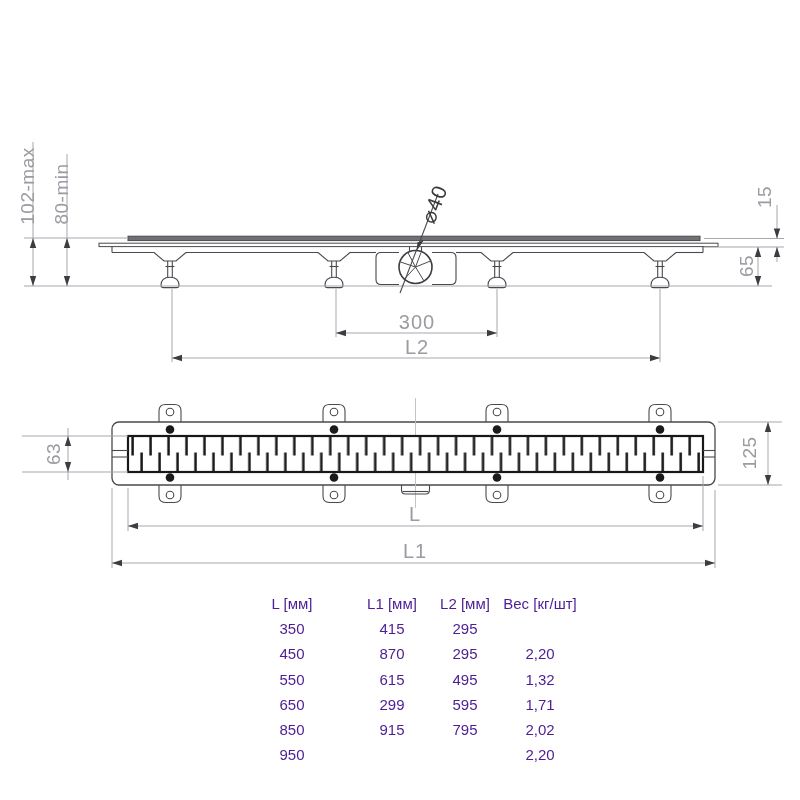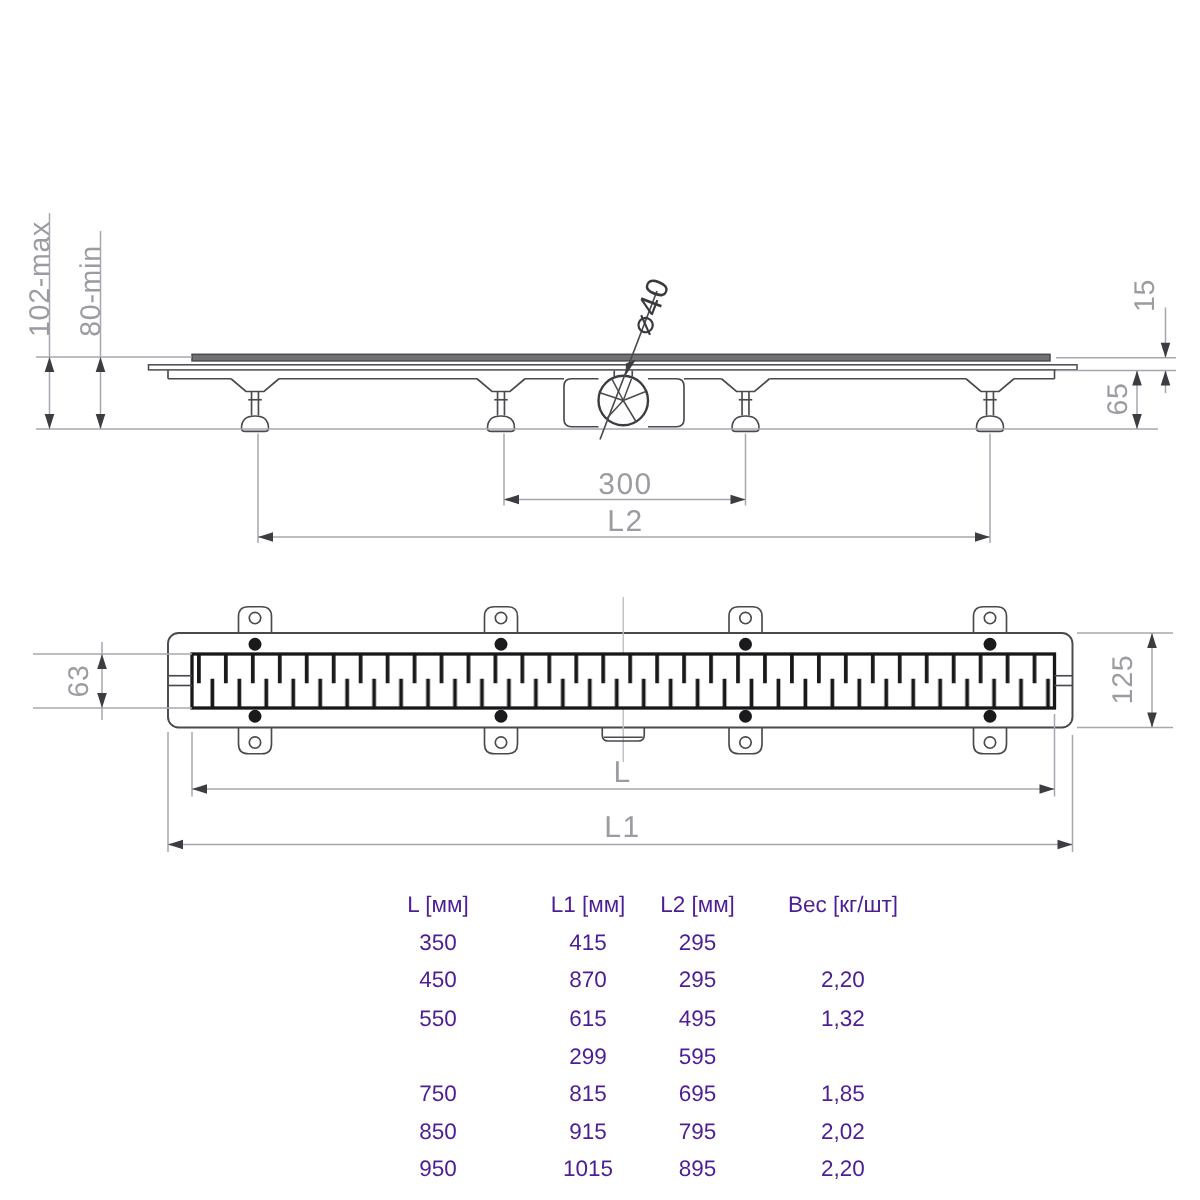--- a/index.html
+++ b/index.html
@@ -12,21 +12,21 @@
   .arr{fill:#3d3d41;stroke:none;}
   .dimtxt{fill:#9b9ba2;font-size:19px;letter-spacing:.5px;}
   .dimtxt2{fill:#9b9ba2;font-size:20px;letter-spacing:1px;}
   .dark{fill:#39393d;}
   .hole{fill:#ffffff;stroke:#4a4a4e;stroke-width:1.1;}
   .dot{fill:#1a1a1c;stroke:none;}
   #size-table{position:absolute;left:230px;top:591px;width:400px;color:#4c1d95;
               font-size:15px;}
   .trow{position:relative;height:25.2px;line-height:25.2px;}
   .tcell{position:absolute;width:120px;text-align:center;top:0;}
-  .c0{left:2px;}.c1{left:102px;}.c2{left:175px;}.c3{left:272px;}
+  .c0{left:2px;}.c1{left:102px;}.c2{left:175px;}.c3{left:250px;}
 </style>
 </head>
 <body>
 
 <div id="stage">
 
 <svg width="800" height="800" viewBox="0 0 800 800">
 
   <defs>
 
@@ -232,36 +232,30 @@
     <div class="tcell c2">295</div>
     <div class="tcell c3">2,20</div>
   </div>
   <div class="trow">
     <div class="tcell c0">550</div>
     <div class="tcell c1">615</div>
     <div class="tcell c2">495</div>
     <div class="tcell c3">1,32</div>
   </div>
   <div class="trow">
+    <div class="tcell c0">650</div>
     <div class="tcell c1">299</div>
     <div class="tcell c2">595</div>
-  </div>
-  <div class="trow">
-    <div class="tcell c0">750</div>
-    <div class="tcell c1">815</div>
-    <div class="tcell c2">695</div>
-    <div class="tcell c3">1,85</div>
+    <div class="tcell c3">1,71</div>
   </div>
   <div class="trow">
     <div class="tcell c0">850</div>
     <div class="tcell c1">915</div>
     <div class="tcell c2">795</div>
     <div class="tcell c3">2,02</div>
   </div>
   <div class="trow">
     <div class="tcell c0">950</div>
-    <div class="tcell c1">1015</div>
-    <div class="tcell c2">895</div>
     <div class="tcell c3">2,20</div>
   </div>
 </div>
 
 </div>
 
 </body></html>

